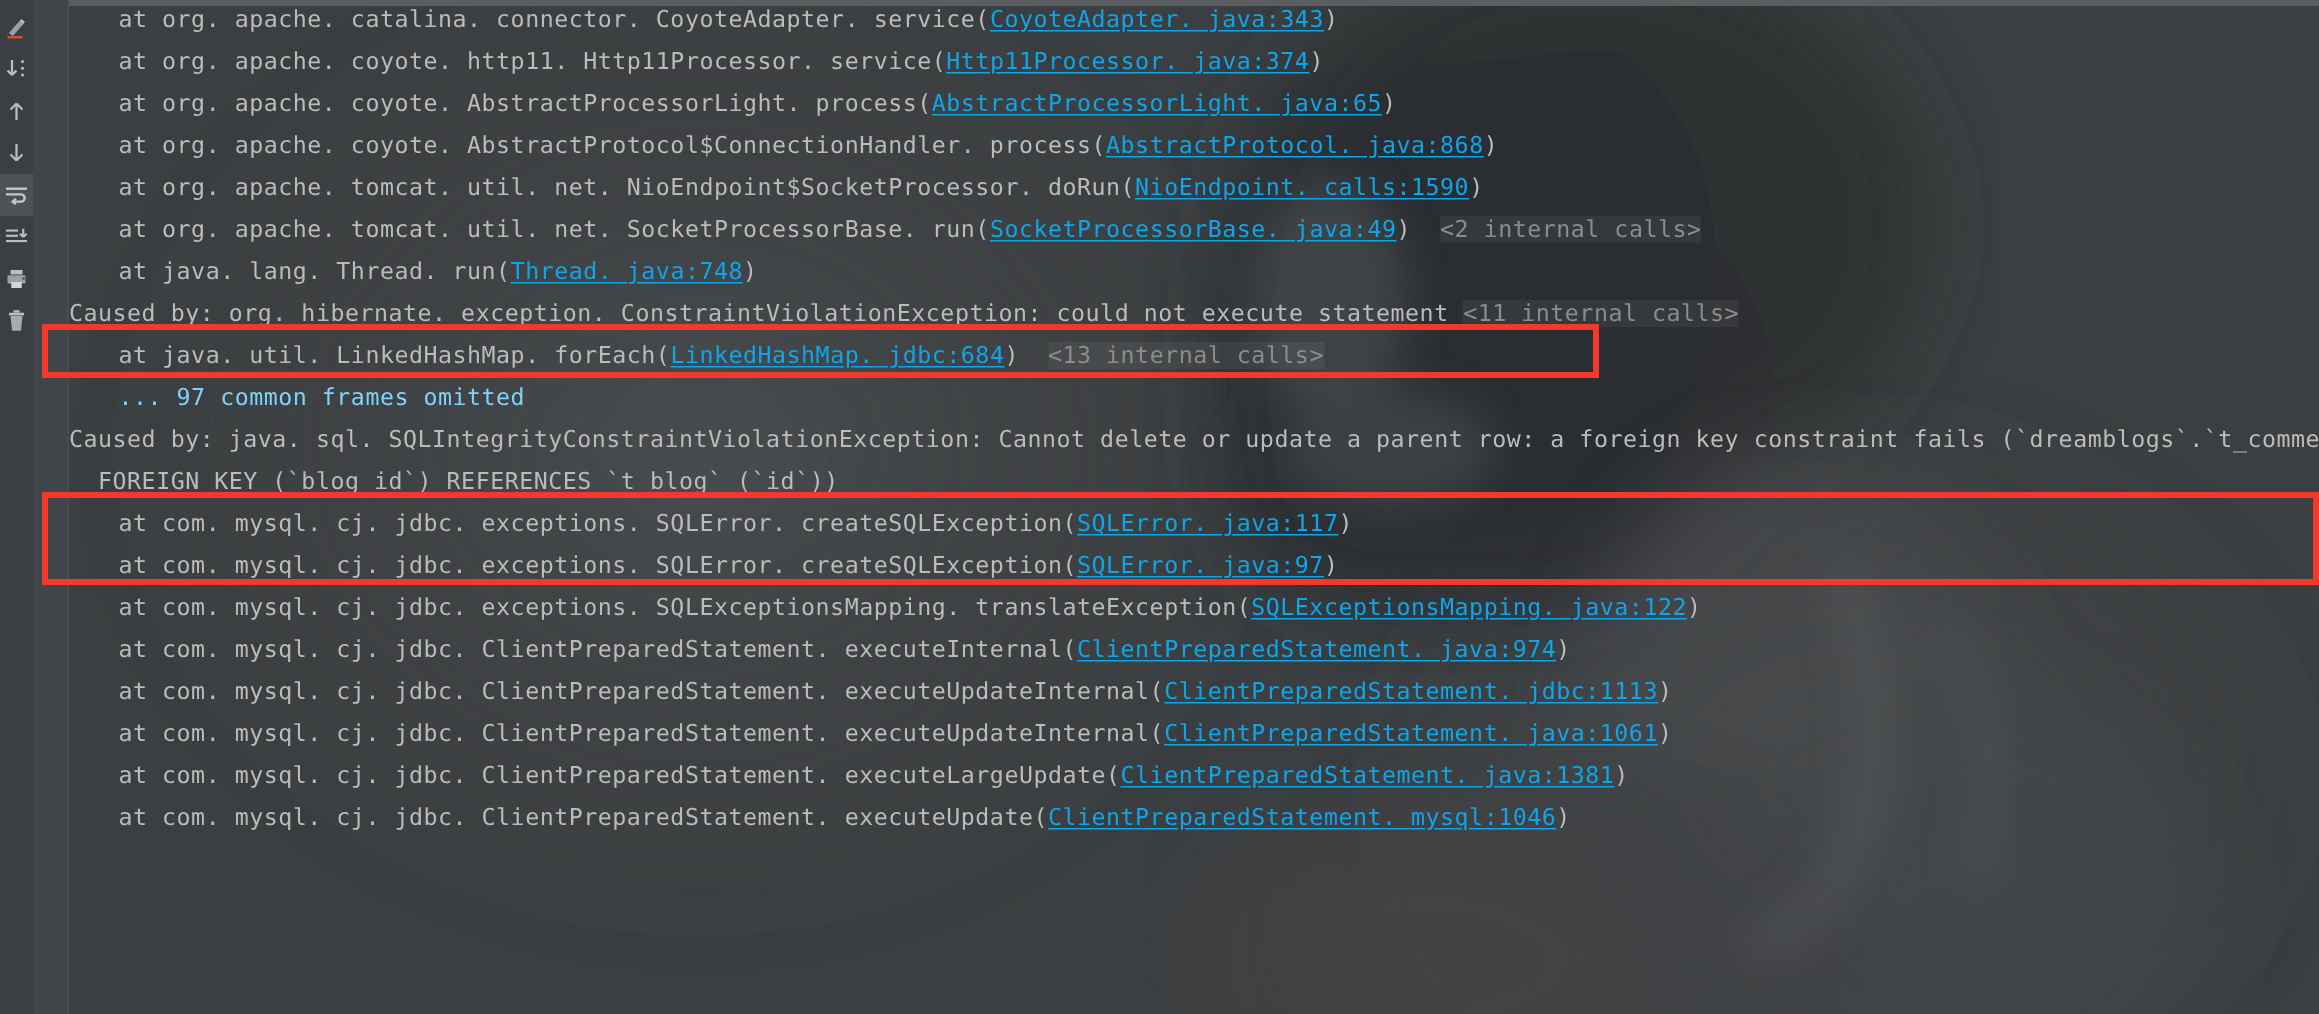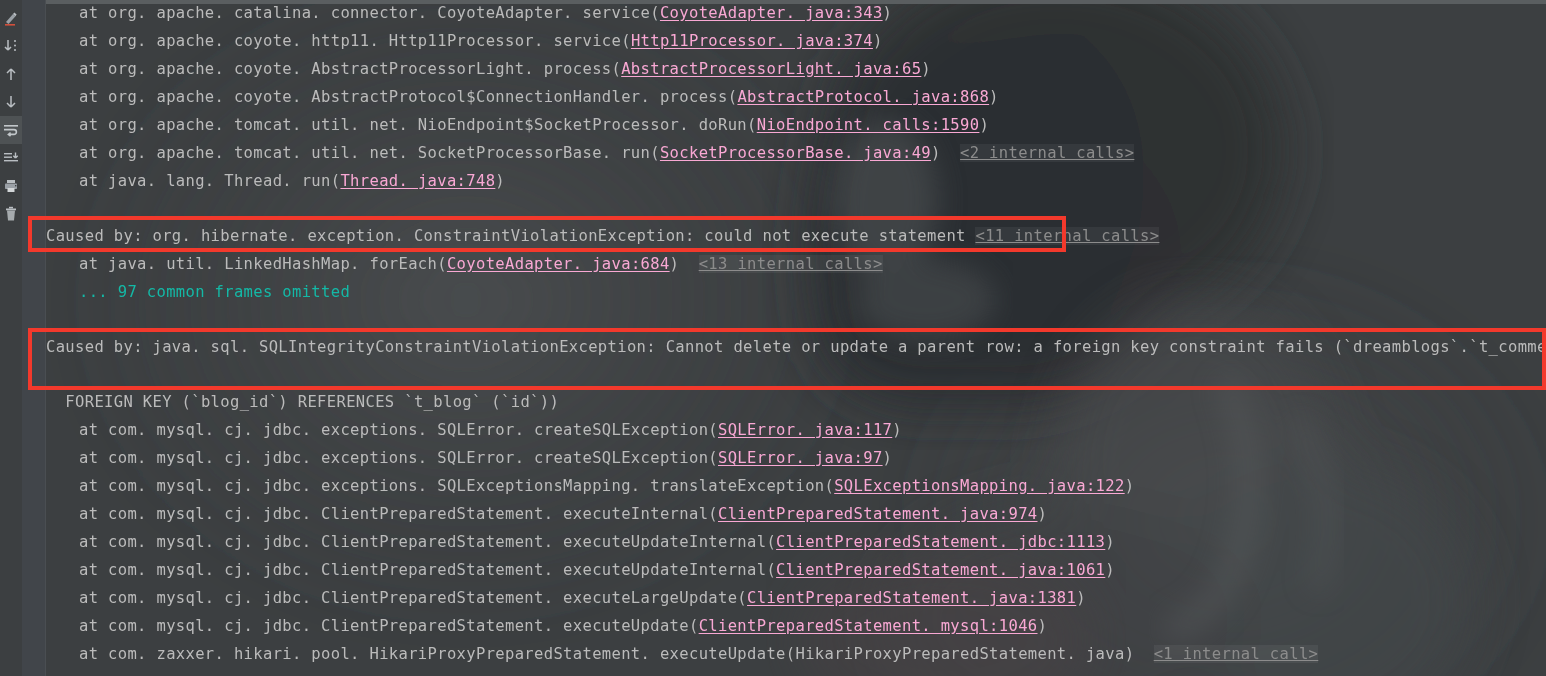--- a/index.html
+++ b/index.html
@@ -128,35 +128,33 @@
     letter-spacing: 0.35px;
     color: #bbbbbb;
     padding-left: 33px;
     box-sizing: border-box;
   }
   .line.indent {
     padding-left: 33px;
   }
   .line.flush {
     padding-left: 0px;
-    margin-top: 27px;
   }
   .lnk {
-    color: #f9a8d4;
+    color: #0ea5e9;
     text-decoration: underline;
     text-underline-offset: 2px;
     cursor: pointer;
   }
   .internal {
     color: #8c8c8c;
     background: rgba(255,255,255,0.055);
     cursor: pointer;
-    text-decoration: underline;
-  }
-  .dim { color: #14b8a6; }
+  }
+  .dim { color: #7dd3fc; }
 
   
   .redbox {
     position: absolute;
     border: 4px solid #f3392c;
     box-sizing: border-box;
     z-index: 6;
     pointer-events: none;
   }
 </style>
@@ -295,33 +293,32 @@
     <div class="top-band"></div>
     <div class="lines" id="lines-root" style="top: -1px;">
         <div class="line indent"><span>at org. apache. catalina. connector. CoyoteAdapter. service(</span><span class="lnk">CoyoteAdapter. java:343</span><span>)</span></div>
         <div class="line indent"><span>at org. apache. coyote. http11. Http11Processor. service(</span><span class="lnk">Http11Processor. java:374</span><span>)</span></div>
         <div class="line indent"><span>at org. apache. coyote. AbstractProcessorLight. process(</span><span class="lnk">AbstractProcessorLight. java:65</span><span>)</span></div>
         <div class="line indent"><span>at org. apache. coyote. AbstractProtocol$ConnectionHandler. process(</span><span class="lnk">AbstractProtocol. java:868</span><span>)</span></div>
         <div class="line indent"><span>at org. apache. tomcat. util. net. NioEndpoint$SocketProcessor. doRun(</span><span class="lnk">NioEndpoint. calls:1590</span><span>)</span></div>
         <div class="line indent"><span>at org. apache. tomcat. util. net. SocketProcessorBase. run(</span><span class="lnk">SocketProcessorBase. java:49</span><span>)  </span><span class="internal">&lt;2 internal calls&gt;</span></div>
         <div class="line indent"><span>at java. lang. Thread. run(</span><span class="lnk">Thread. java:748</span><span>)</span></div>
         <div class="line flush"><span>Caused by: org. hibernate. exception. ConstraintViolationException: could not execute statement </span><span class="internal">&lt;11 internal calls&gt;</span></div>
-        <div class="line indent"><span>at java. util. LinkedHashMap. forEach(</span><span class="lnk">CoyoteAdapter. java:684</span><span>)  </span><span class="internal">&lt;13 internal calls&gt;</span></div>
+        <div class="line indent"><span>at java. util. LinkedHashMap. forEach(</span><span class="lnk">LinkedHashMap. jdbc:684</span><span>)  </span><span class="internal">&lt;13 internal calls&gt;</span></div>
         <div class="line indent"><span class="dim">... 97 common frames omitted</span></div>
         <div class="line flush"><span>Caused by: java. sql. SQLIntegrityConstraintViolationException: Cannot delete or update a parent row: a foreign key constraint fails (`dreamblogs`.`t_comment`, CONSTRAIN</span></div>
         <div class="line flush"><span>  FOREIGN KEY (`blog_id`) REFERENCES `t_blog` (`id`))</span></div>
         <div class="line indent"><span>at com. mysql. cj. jdbc. exceptions. SQLError. createSQLException(</span><span class="lnk">SQLError. java:117</span><span>)</span></div>
         <div class="line indent"><span>at com. mysql. cj. jdbc. exceptions. SQLError. createSQLException(</span><span class="lnk">SQLError. java:97</span><span>)</span></div>
         <div class="line indent"><span>at com. mysql. cj. jdbc. exceptions. SQLExceptionsMapping. translateException(</span><span class="lnk">SQLExceptionsMapping. java:122</span><span>)</span></div>
         <div class="line indent"><span>at com. mysql. cj. jdbc. ClientPreparedStatement. executeInternal(</span><span class="lnk">ClientPreparedStatement. java:974</span><span>)</span></div>
         <div class="line indent"><span>at com. mysql. cj. jdbc. ClientPreparedStatement. executeUpdateInternal(</span><span class="lnk">ClientPreparedStatement. jdbc:1113</span><span>)</span></div>
         <div class="line indent"><span>at com. mysql. cj. jdbc. ClientPreparedStatement. executeUpdateInternal(</span><span class="lnk">ClientPreparedStatement. java:1061</span><span>)</span></div>
         <div class="line indent"><span>at com. mysql. cj. jdbc. ClientPreparedStatement. executeLargeUpdate(</span><span class="lnk">ClientPreparedStatement. java:1381</span><span>)</span></div>
         <div class="line indent"><span>at com. mysql. cj. jdbc. ClientPreparedStatement. executeUpdate(</span><span class="lnk">ClientPreparedStatement. mysql:1046</span><span>)</span></div>
-        <div class="line indent"><span>at com. zaxxer. hikari. pool. HikariProxyPreparedStatement. executeUpdate(HikariProxyPreparedStatement. java)  </span><span class="internal">&lt;1 internal call&gt;</span></div>
         <div class="line indent"></div>
       </div>
   </div>
 
   <div id="annotations-root">
       <div class="redbox" style="left: 28px; top: 216px; width: 1038px; height: 36px; border-color: rgb(243, 57, 44);"></div>
       <div class="redbox" style="left: 28px; top: 328px; width: 1518px; height: 62px; border-color: rgb(243, 57, 44);"></div>
     </div>
 
 </div>

